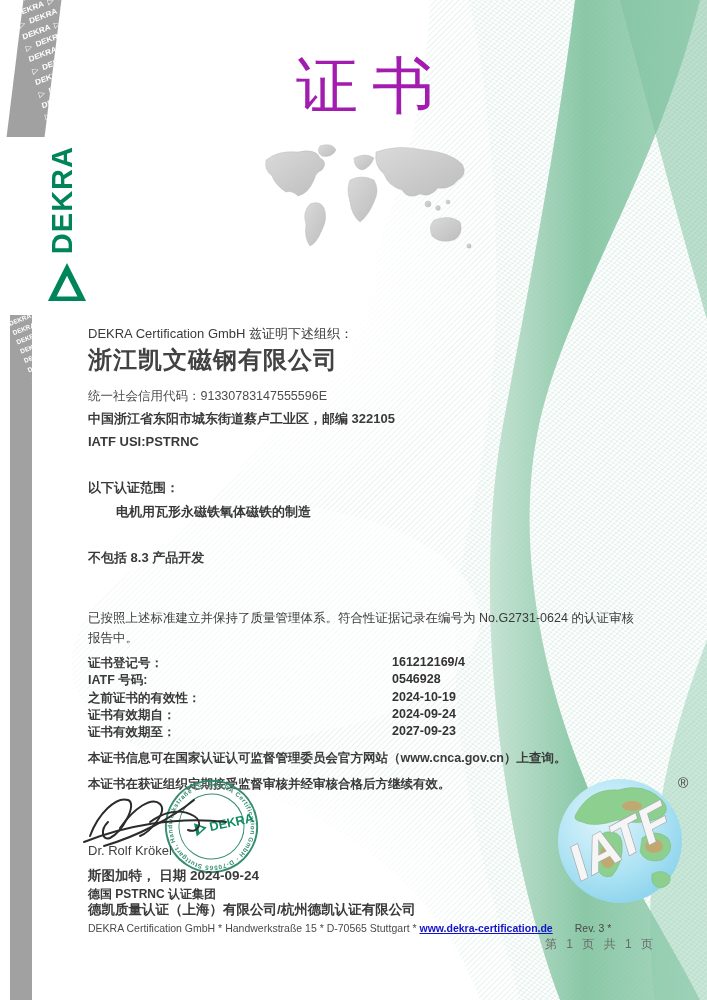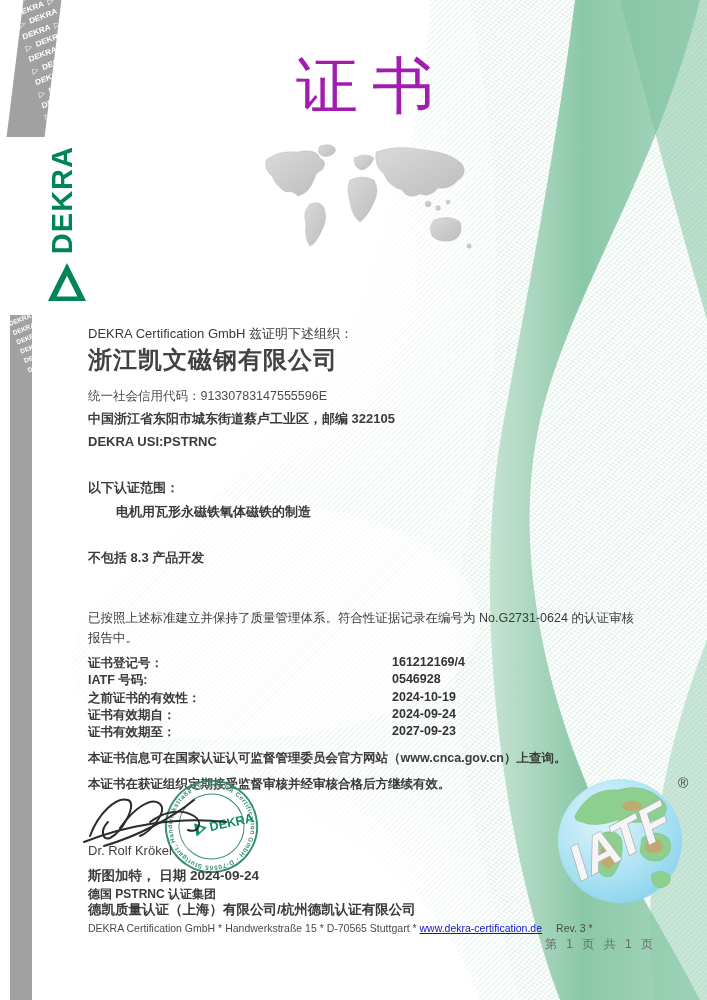--- a/index.html
+++ b/index.html
@@ -64,22 +64,22 @@
   .t-info2{top:776px;font-size:12.5px;font-weight:600;}
 
   
   .sig{position:absolute;left:76px;top:786px;z-index:4;}
   .stamp{position:absolute;left:163px;top:778px;z-index:3;transform:rotate(-12deg);opacity:.95;}
   .t-signer{top:843px;font-size:13px;color:#3f3f3f;}
   .t-issue{top:867px;font-size:13.5px;font-weight:700;}
   .t-group{top:886px;font-size:12px;font-weight:700;}
   .t-coms{top:901px;font-size:13.5px;font-weight:700;}
   .t-footer{top:922px;font-size:10.5px;color:#4a4a4a;font-weight:500;}
-  .t-footer a{color:#1313c9;font-weight:400;text-decoration:underline;}
-  .t-rev{margin-left:14px;}
+  .t-footer a{color:#1313c9;font-weight:700;text-decoration:underline;}
+  .t-rev{margin-left:22px;}
   .t-page{position:absolute;left:545px;top:936px;z-index:3;font-size:12px;color:#6a6a6a;letter-spacing:3px;white-space:nowrap;}
 
   .iatf-globe{position:absolute;left:548px;top:766px;z-index:2;}
 </style>
 </head>
 <body>
 
 <div class="page">
 
   <svg class="bg" width="707" height="1000" viewBox="0 0 707 1000" aria-hidden="true">
@@ -150,21 +150,21 @@
       <path d="M176,78 Q192,72 202,80 Q206,92 196,98 Q182,102 174,94 Q170,84 176,78 Z"></path>
       <circle cx="211" cy="104" r="2.2"></circle>
     </g>
   </svg>
 
 
   <div class="tl t-intro">DEKRA Certification GmbH 兹证明下述组织：</div>
   <div class="tl t-company">浙江凯文磁钢有限公司</div>
   <div class="tl t-credit">统一社会信用代码：91330783147555596E</div>
   <div class="tl t-addr">中国浙江省东阳市城东街道蔡卢工业区，邮编 322105</div>
-  <div class="tl t-usi">DEKRA USI:PSTRNC</div>
+  <div class="tl t-usi">IATF USI:PSTRNC</div>
   <div class="tl t-scopelabel">以下认证范围：</div>
   <div class="tl t-scope">电机用瓦形永磁铁氧体磁铁的制造</div>
   <div class="tl t-excl">不包括 8.3 产品开发</div>
   <div class="tl t-para">已按照上述标准建立并保持了质量管理体系。符合性证据记录在编号为 No.G2731-0624 的认证审核报告中。</div>
 
   <div class="fields">
     <div class="frow">
       <span class="flabel">证书登记号：</span>
       <span class="fvalue">161212169/4</span>
     </div>

